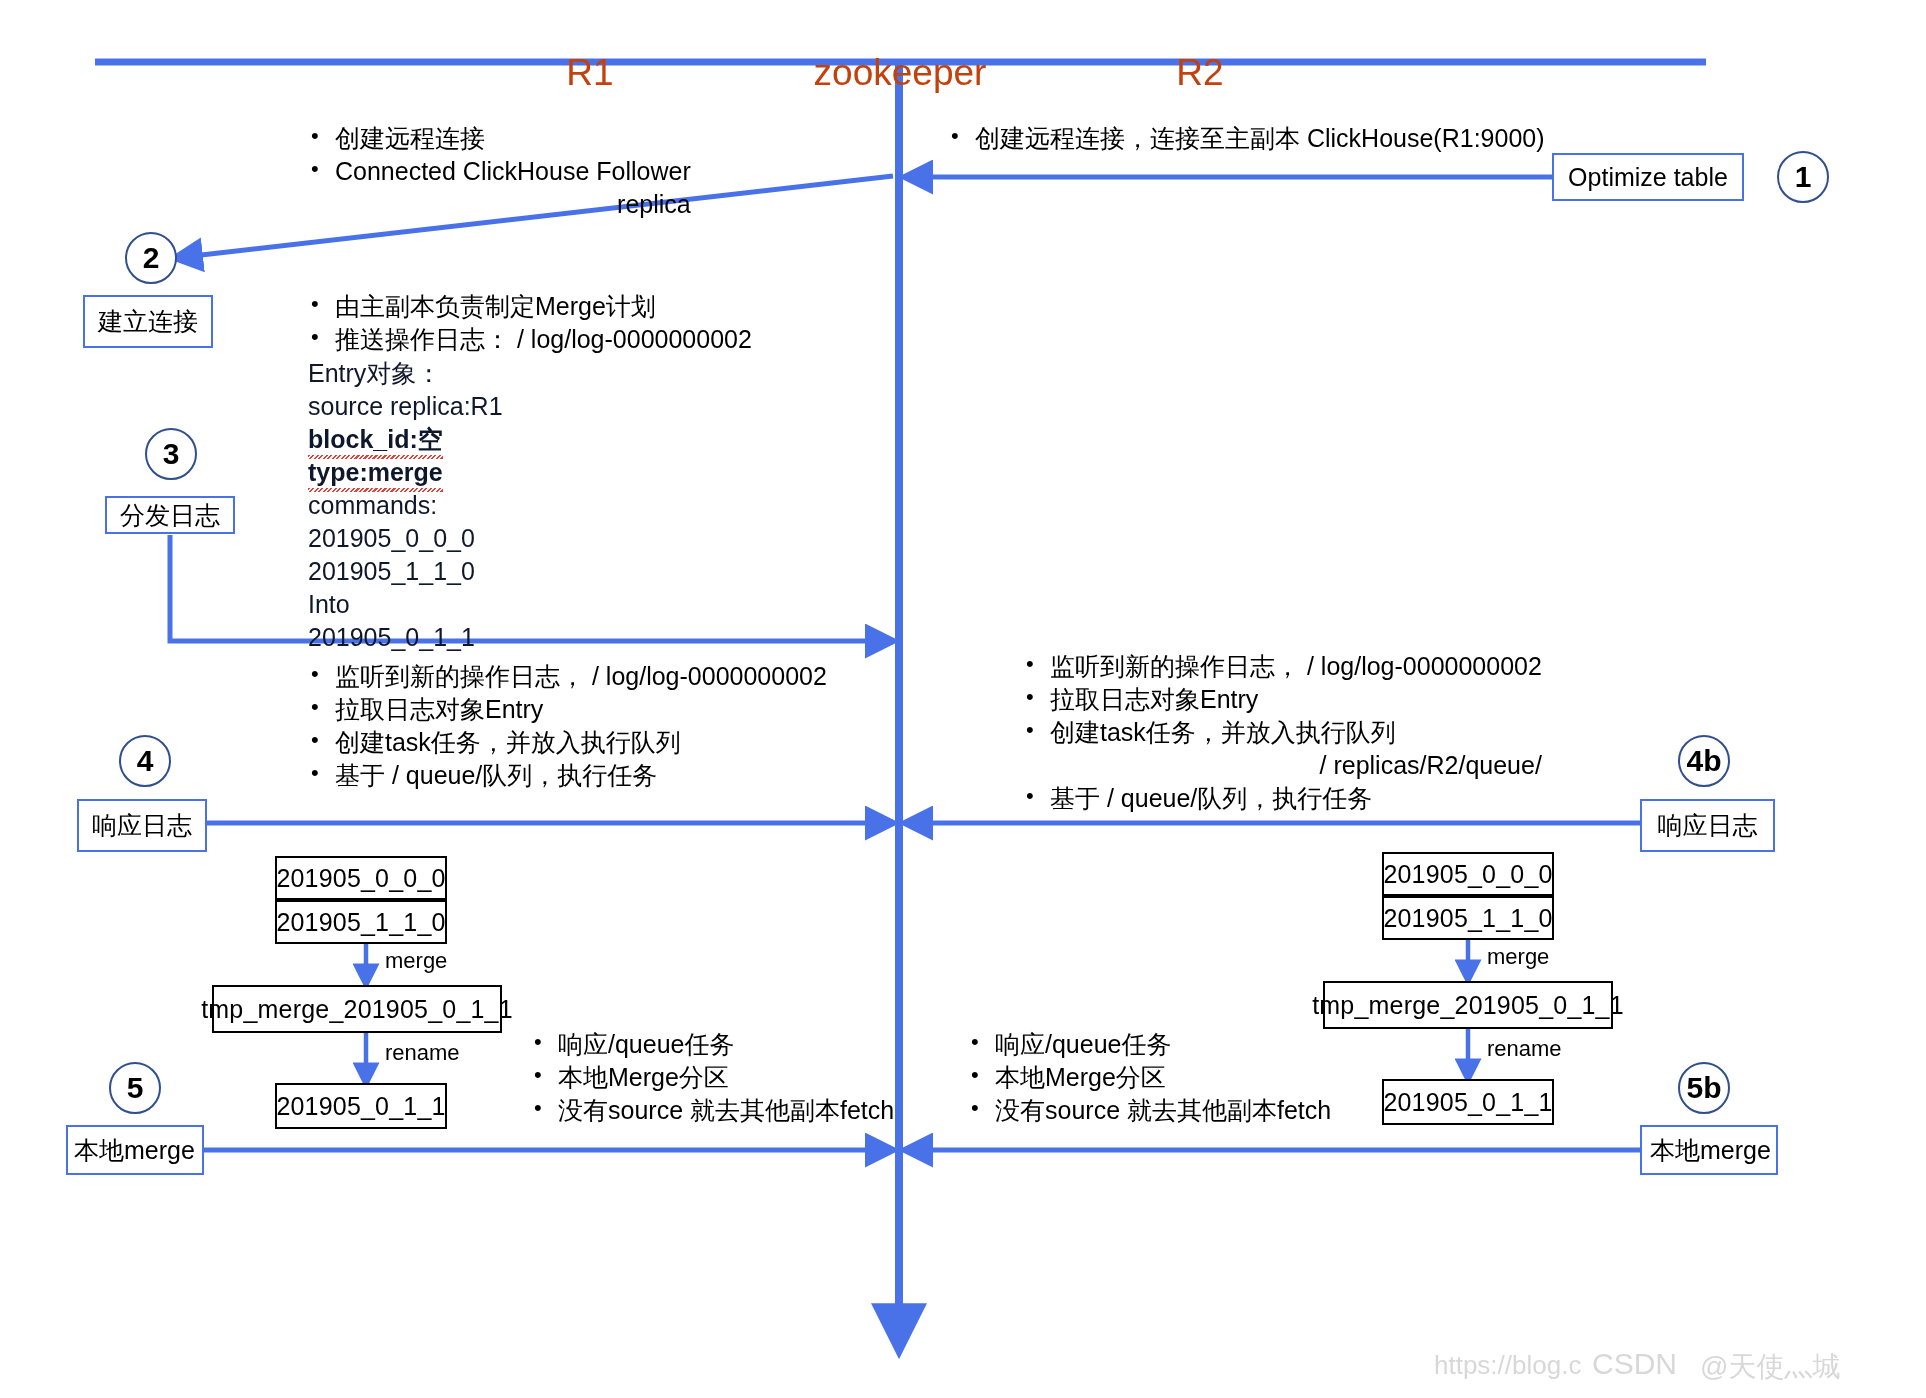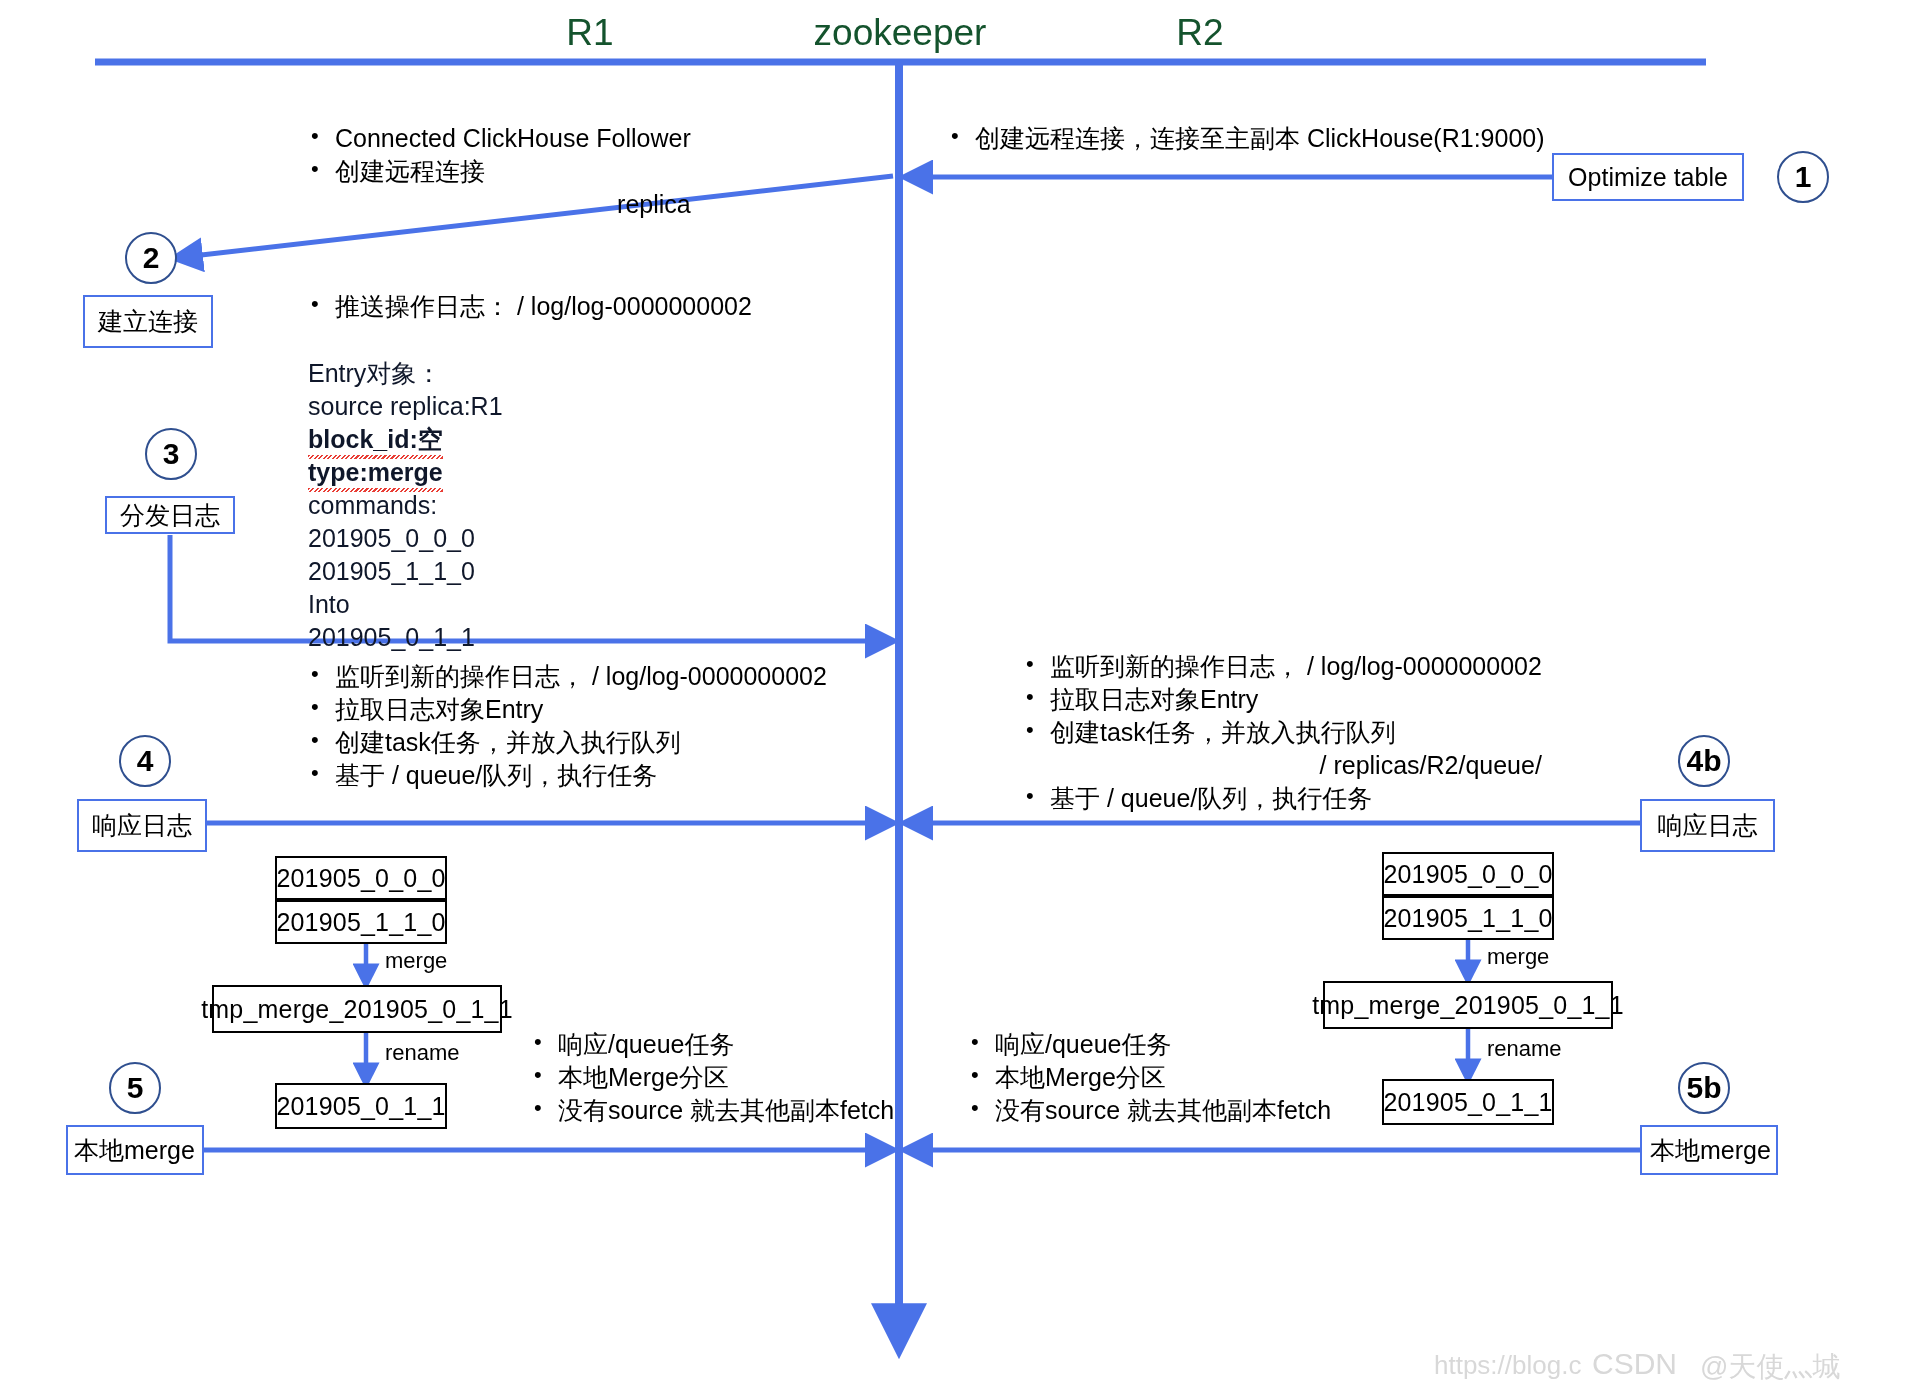--- a/index.html
+++ b/index.html
@@ -13,23 +13,24 @@
     height: 1398px;
     background: #ffffff;
     font-family: "Liberation Sans", "DejaVu Sans", sans-serif;
     color: #000000;
     overflow: hidden;
   }
   .lane-title {
     position: absolute;
     font-size: 37px;
     font-weight: 400;
-    color: #14532d;
+    color: #c2410c;
     white-space: nowrap;
     text-align: center;
+    margin-top: 40px;
   }
   .svg-layer {
     position: absolute;
     left: 0; top: 0;
     width: 1926px;
     height: 1398px;
     pointer-events: none;
   }
   .blue-box {
     position: absolute;
@@ -201,36 +202,37 @@
   <div class="blue-box center" style="left:1640px; top:799px; width:135px; height:53px;">响应日志</div>
 
   <div class="step-circle" style="left:109px; top:1062px;">5</div>
   <div class="blue-box" style="left:66px; top:1125px; width:138px; height:50px; padding-left:6px;">本地merge</div>
 
   <div class="step-circle" style="left:1678px; top:1062px;">5b</div>
   <div class="blue-box" style="left:1640px; top:1125px; width:138px; height:50px; padding-left:8px;">本地merge</div>
 
   <div class="note" style="left:305px; top:122px;">
     <ul>
+      <li>创建远程连接</li>
       <li>
         <span> Connected ClickHouse Follower</span>
       </li>
-      <li>创建远程连接</li>
       <li class="cont">replica</li>
     </ul>
   </div>
 
   <div class="note" style="left:945px; top:122px;">
     <ul>
       <li>创建远程连接，连接至主副本  ClickHouse(R1:9000)</li>
     </ul>
   </div>
 
   <div class="note" style="left:305px; top:290px;">
     <ul>
+      <li>由主副本负责制定Merge计划</li>
       <li>推送操作日志： / log/log-0000000002</li>
     </ul>
   </div>
   <div class="note" style="left:308px; top:357px; line-height:1.42;">
     <div class="plainline" style="position:static;">Entry对象：</div>
     <div class="plainline" style="position:static;text-align:right;">source replica:R1</div>
     <div class="plainline" style="position:static;">
       <span class="squiggle">block_id:空</span>
     </div>
     <div class="plainline" style="position:static;">

